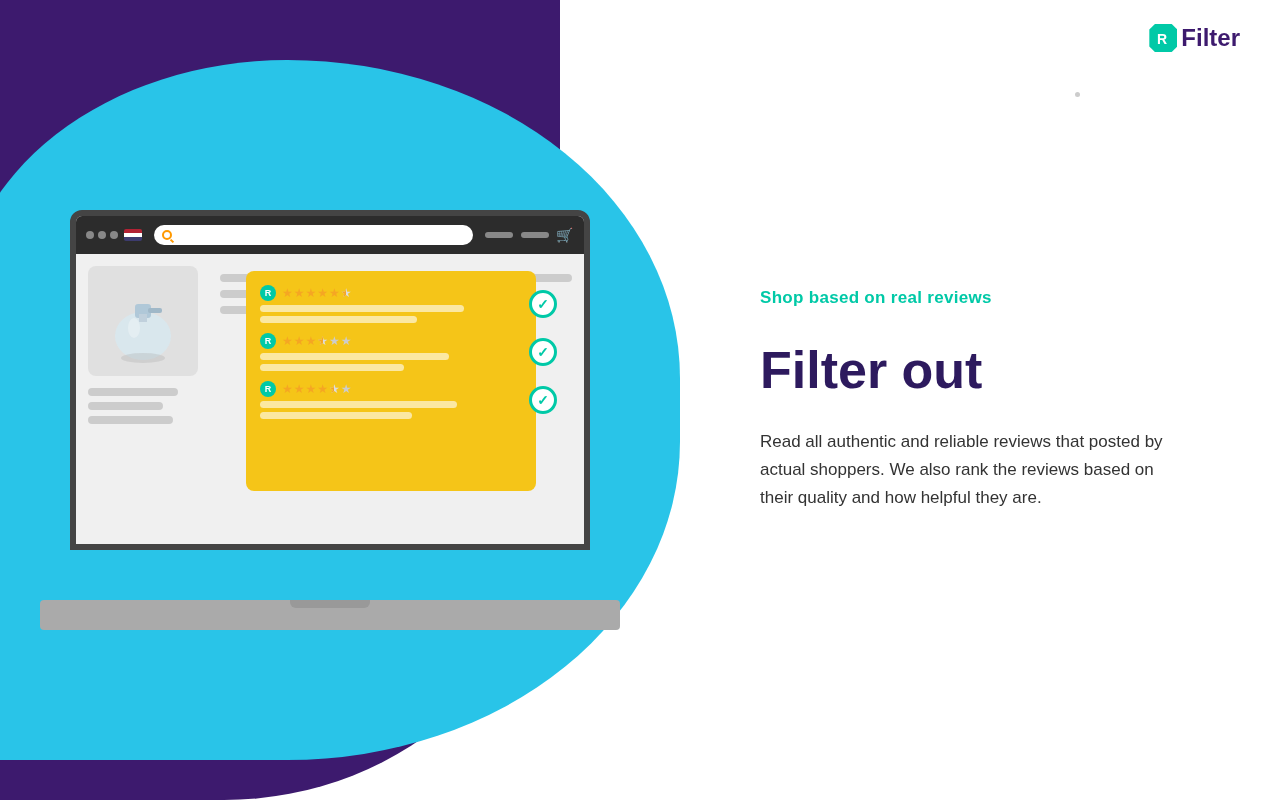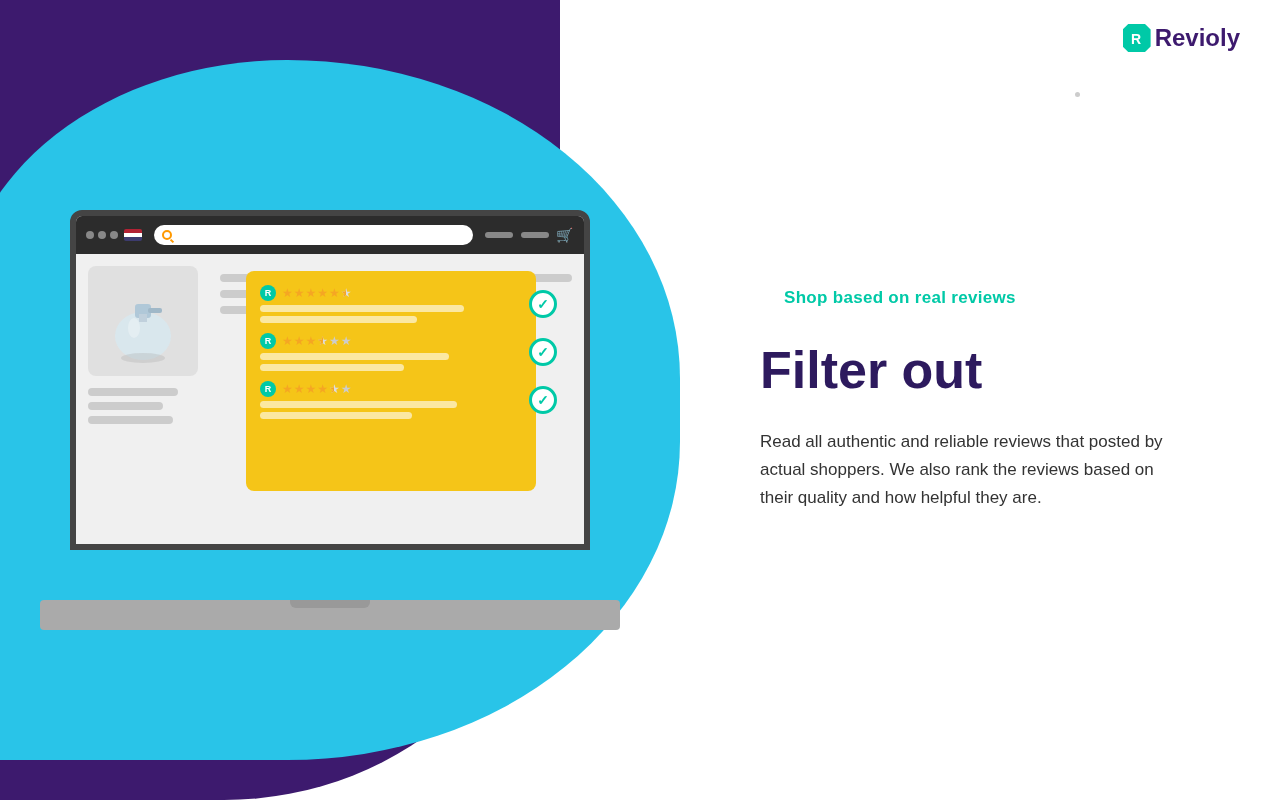--- a/index.html
+++ b/index.html
@@ -316,21 +316,20 @@
       color: white;
       font-weight: bold;
     }
 
     .subtitle {
       font-size: 17px;
       font-weight: 700;
       color: #00c9a7;
       margin-bottom: 12px;
       letter-spacing: 0.3px;
-      margin-left: 24px;
     }
 
     .main-title {
       font-size: 52px;
       font-weight: 900;
       color: #2d1a5e;
       line-height: 1.1;
       margin-bottom: 28px;
       margin-top: 22px;
     }
@@ -481,21 +480,21 @@
 
 <div class="right-panel">
 
   <div class="logo">
     <div class="logo-icon">
       <svg width="28" height="28" viewBox="0 0 28 28">
         <polygon points="14,2 24,6 26,16 20,25 8,25 2,16 4,6" fill="#00c9a7"></polygon>
         <text x="8" y="20" font-size="14" font-weight="bold" fill="white">R</text>
       </svg>
     </div>
-    <span>Revioly</span>
+    <span>Filter</span>
   </div>
 
   <div class="subtitle">Shop based on real reviews</div>
 
   <div class="main-title">
     <span>Filter out</span><br>
   </div>
 
   <p class="description">Read all authentic and reliable reviews that posted by actual shoppers. We also rank the reviews based on their quality and how helpful they are.</p>
 </div>

